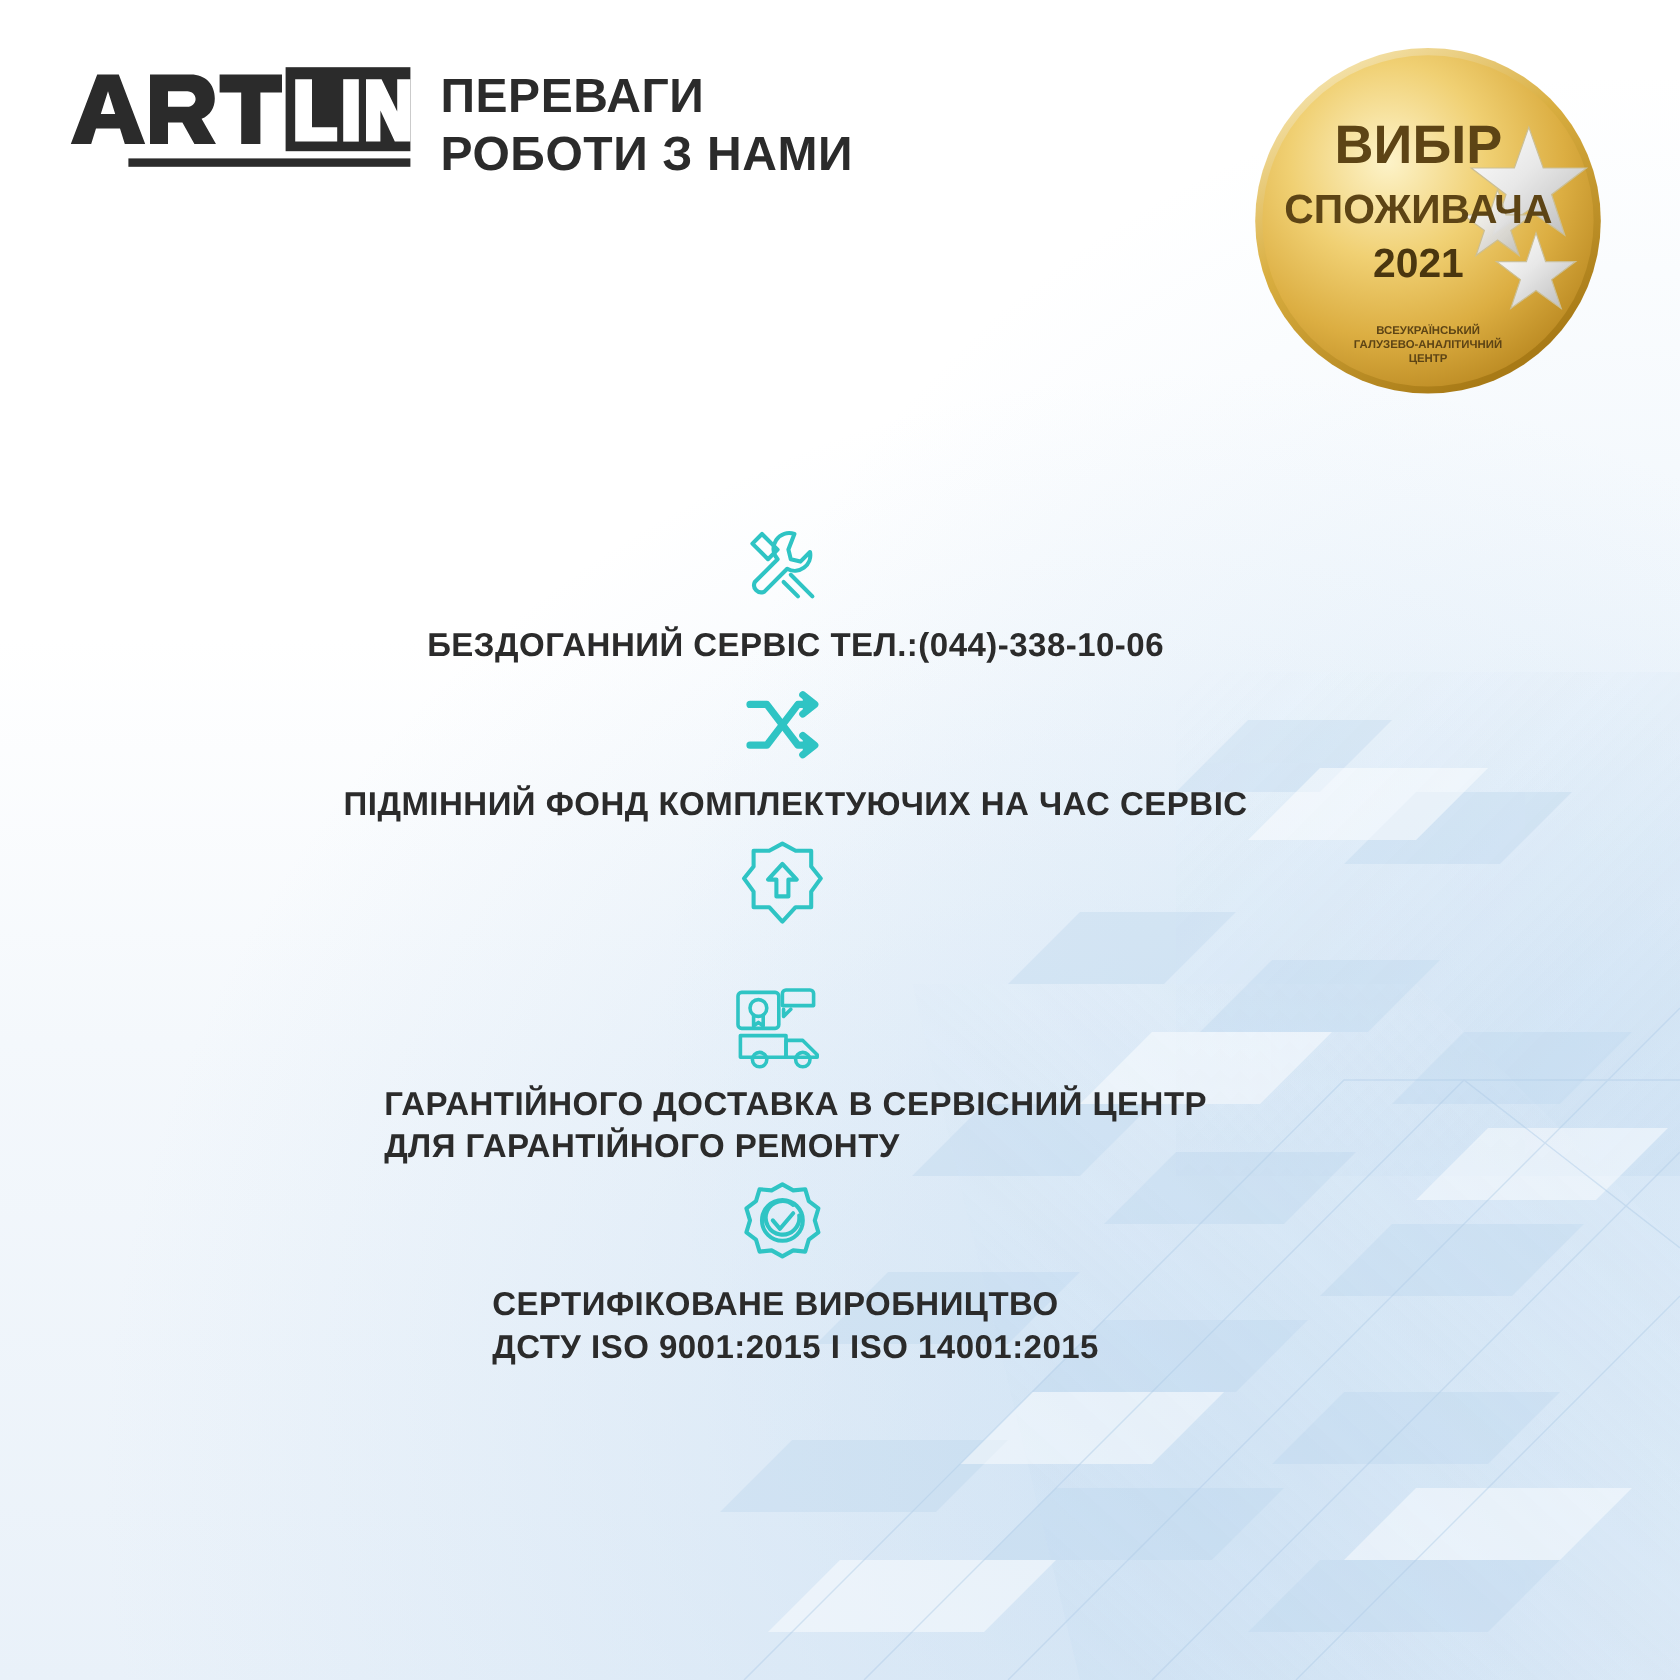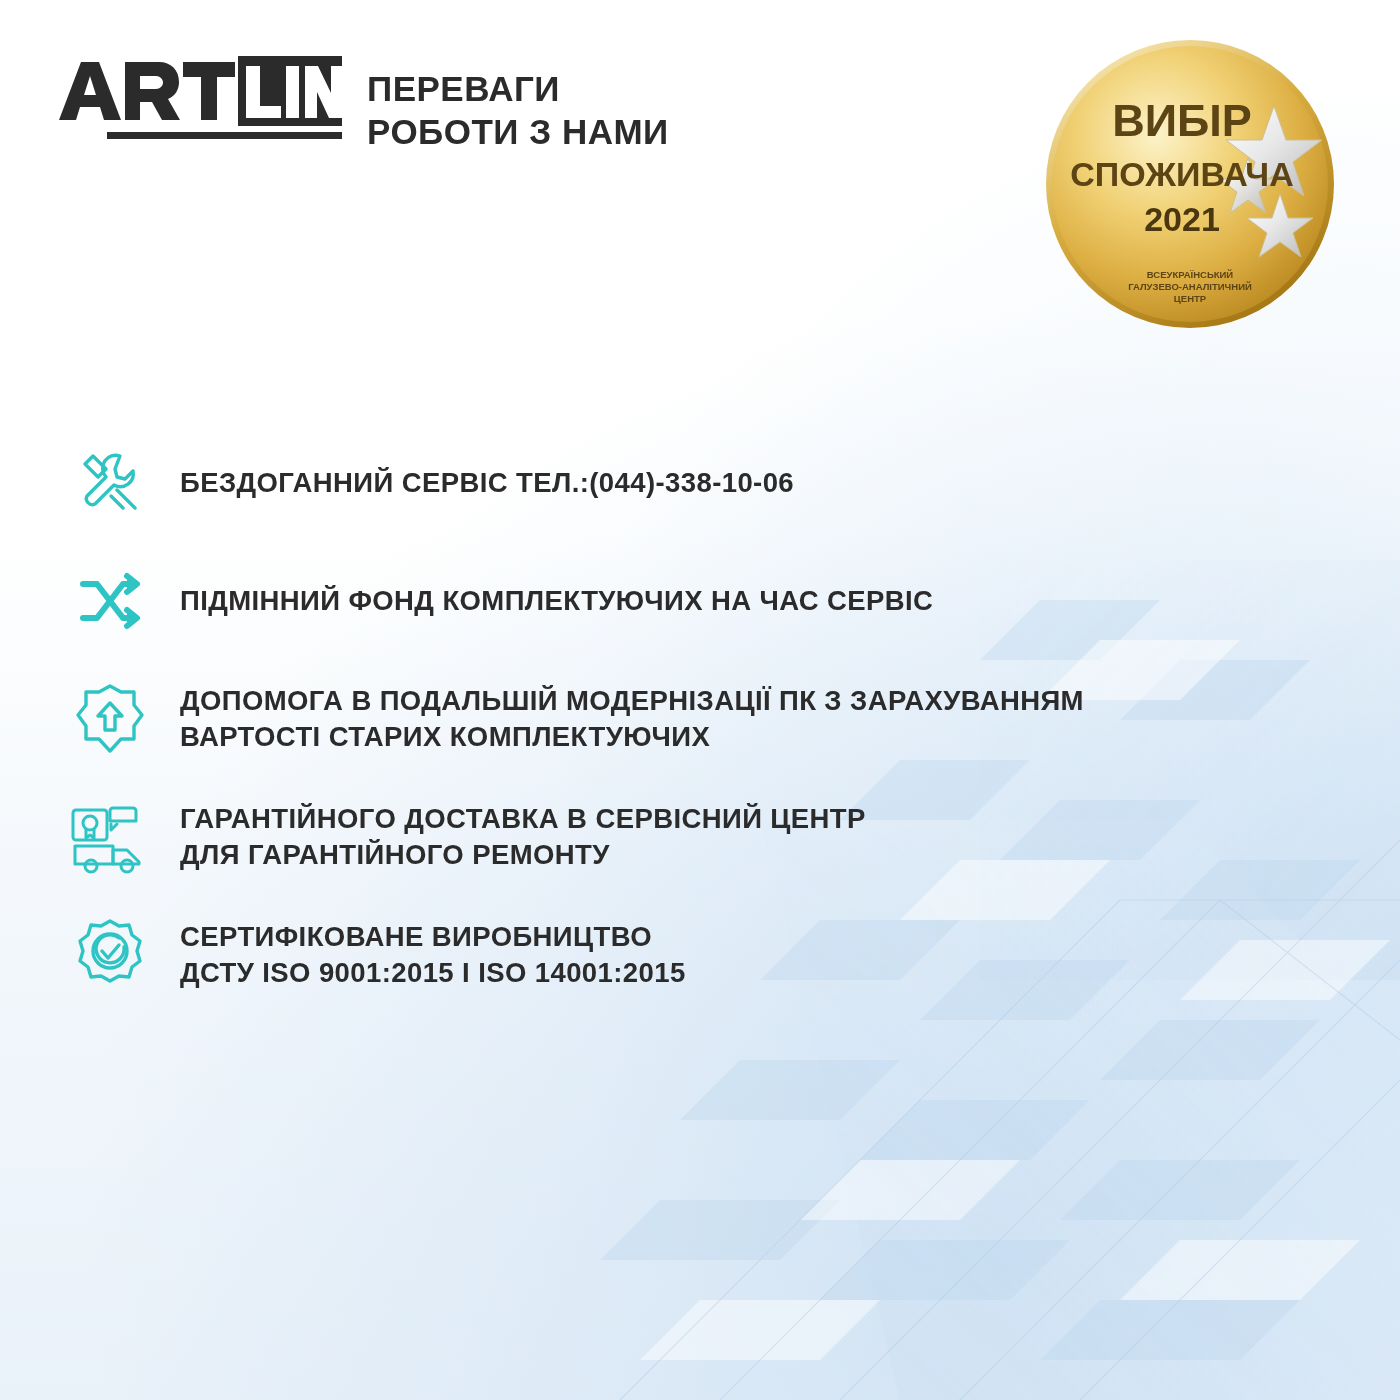--- a/index.html
+++ b/index.html
@@ -44,22 +44,22 @@
   }
   .logo {
     position: relative;
     width: 290px;
     height: 100px;
   }
   .logo svg { display: block; }
 
   .header-title {
     margin-left: 22px;
-    margin-top: 16px;
-    font-size: 35px;
+    margin-top: 4px;
+    font-size: 40px;
     font-weight: bold;
     line-height: 1.22;
     letter-spacing: 0.5px;
     color: #2b2b2b;
     white-space: pre-line;
   }
 
   
   .badge {
     position: absolute;
@@ -76,20 +76,21 @@
     position: absolute;
     top: 424px;
     left: 62px;
     width: 1180px;
     z-index: 3;
   }
   .feature {
     display: flex;
     align-items: center;
     min-height: 118px;
+    flex-direction: column;
   }
   .feature-icon {
     width: 96px;
     min-width: 96px;
     height: 96px;
     display: flex;
     align-items: center;
     justify-content: center;
     color: #2fc4c4;
   }
@@ -247,22 +248,20 @@
     <div class="feature-text">ПІДМІННИЙ ФОНД КОМПЛЕКТУЮЧИХ НА ЧАС СЕРВІС</div>
   </div>
 
   <div class="feature">
     <div class="feature-icon">
       <svg width="76" height="76" viewBox="0 0 76 76" fill="none" stroke="currentColor" stroke-width="3.4" stroke-linejoin="round" stroke-linecap="round">
         <path d="M38 5 L49 11 L62 11 L62 24 L70 34 L62 45 L62 58 L49 58 L38 70 L27 58 L14 58 L14 45 L6 34 L14 24 L14 11 L27 11 Z"></path>
         <path d="M38 22 L50 35 H43 V49 H33 V35 H26 Z"></path>
       </svg>
     </div>
-    <div class="feature-text">ДОПОМОГА В ПОДАЛЬШІЙ  МОДЕРНІЗАЦІЇ ПК З ЗАРАХУВАННЯМ
-ВАРТОСТІ СТАРИХ КОМПЛЕКТУЮЧИХ</div>
   </div>
 
   <div class="feature">
     <div class="feature-icon">
       <svg width="82" height="74" viewBox="0 0 82 74" fill="none" stroke="currentColor" stroke-width="3" stroke-linejoin="round" stroke-linecap="round">
         <rect x="4" y="10" width="34" height="30" rx="3"></rect>
         <circle cx="21" cy="23" r="7"></circle>
         <path d="M17 29 L17 38 L21 35 L25 38 L25 29"></path>
         <path d="M44 8 h20 a3 3 0 0 1 3 3 v10 h-26 v-10 a3 3 0 0 1 3 -3z"></path>
         <path d="M48 24 l-6 6 v-6"></path>

